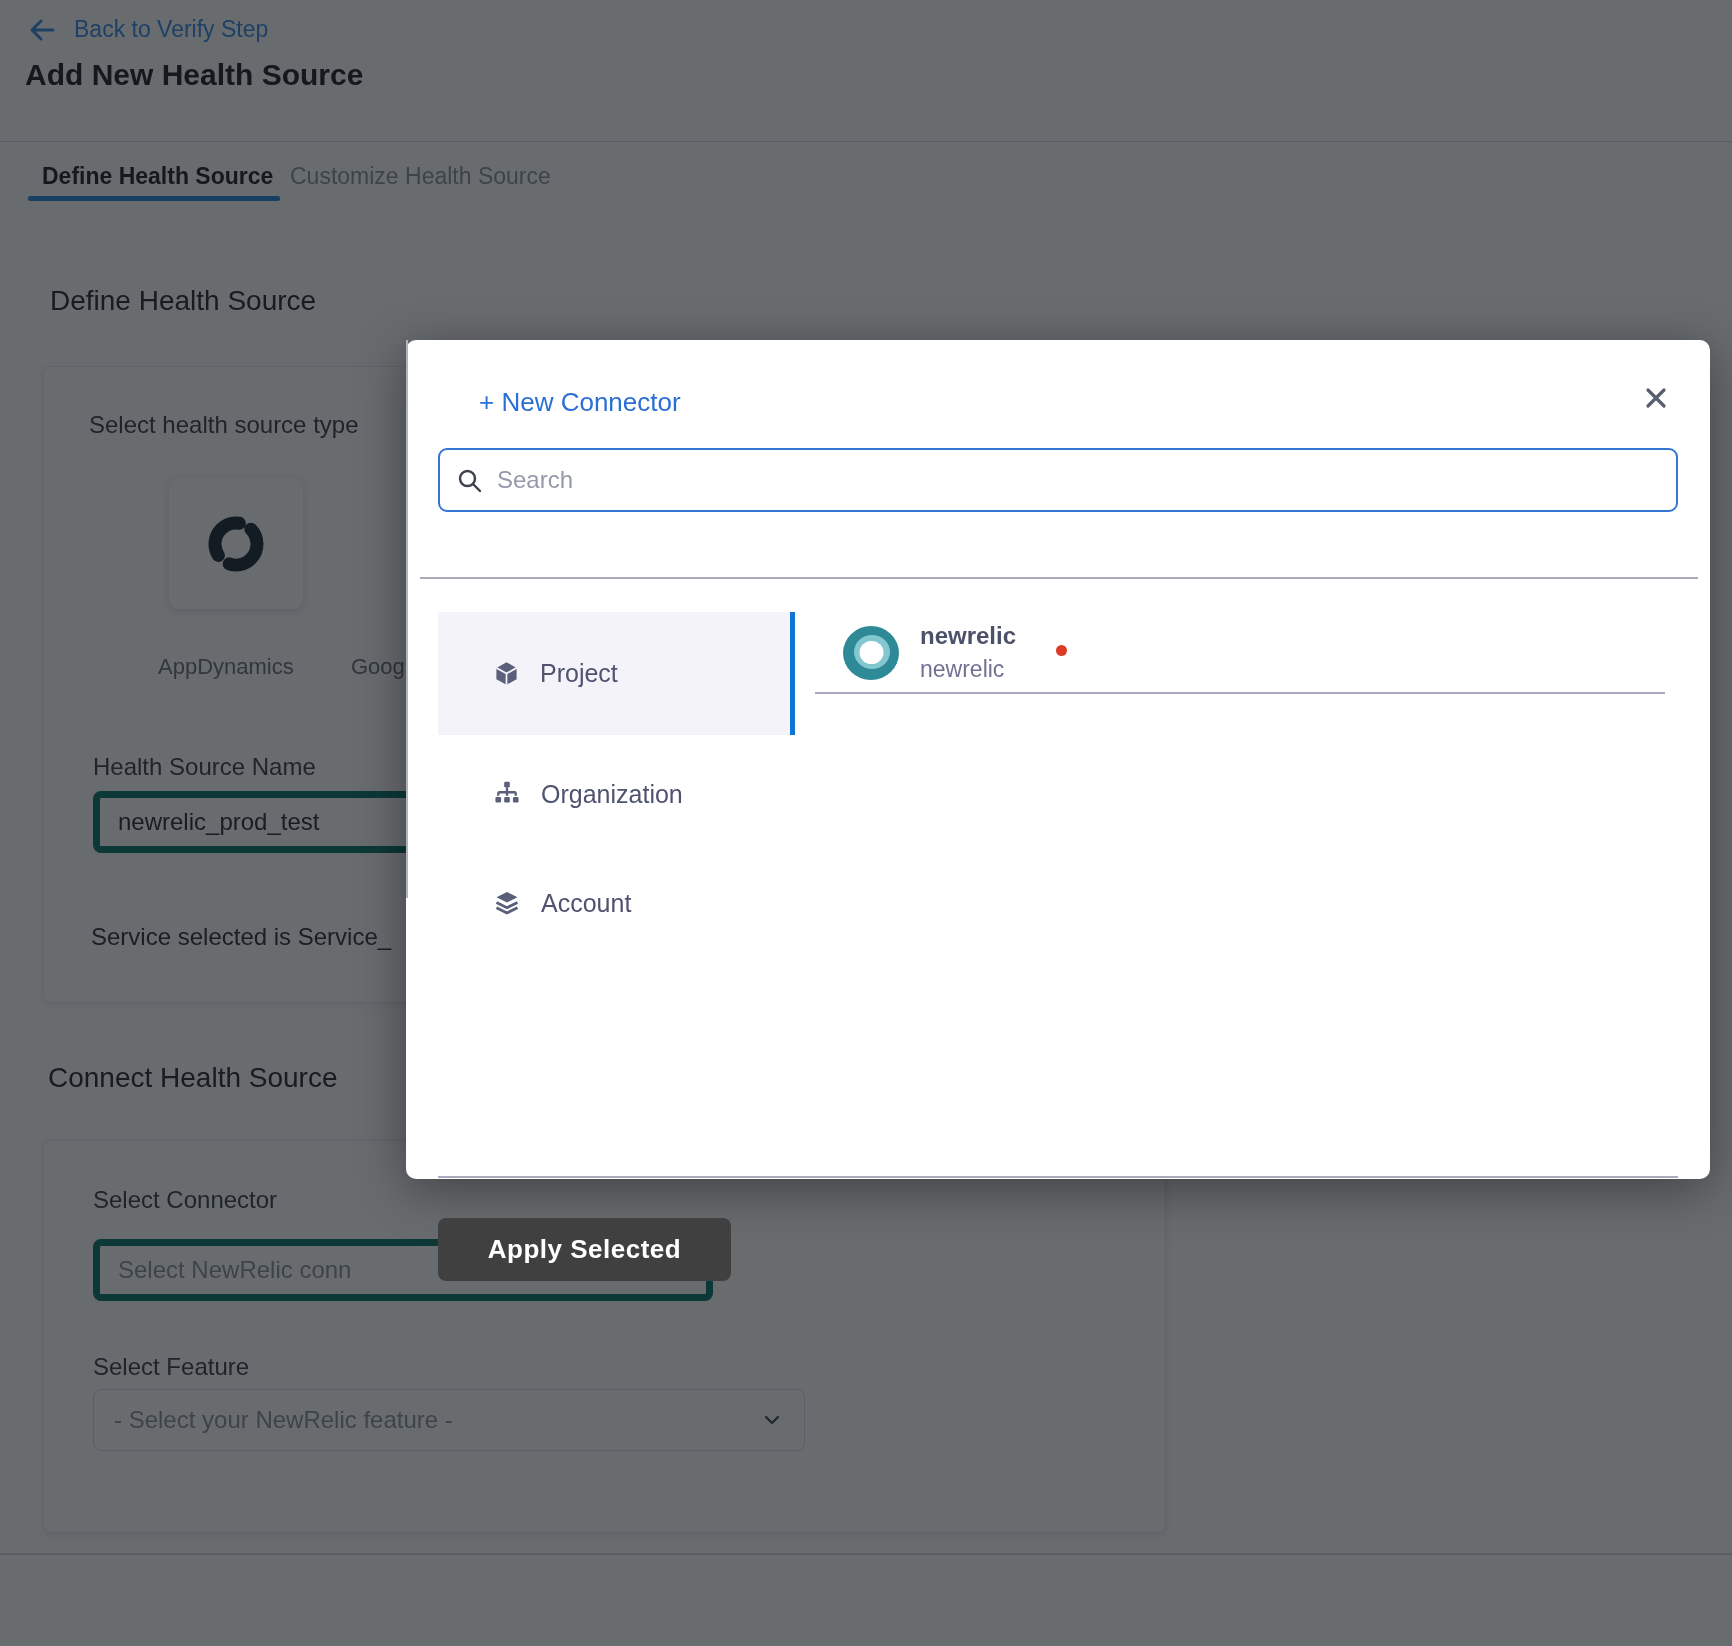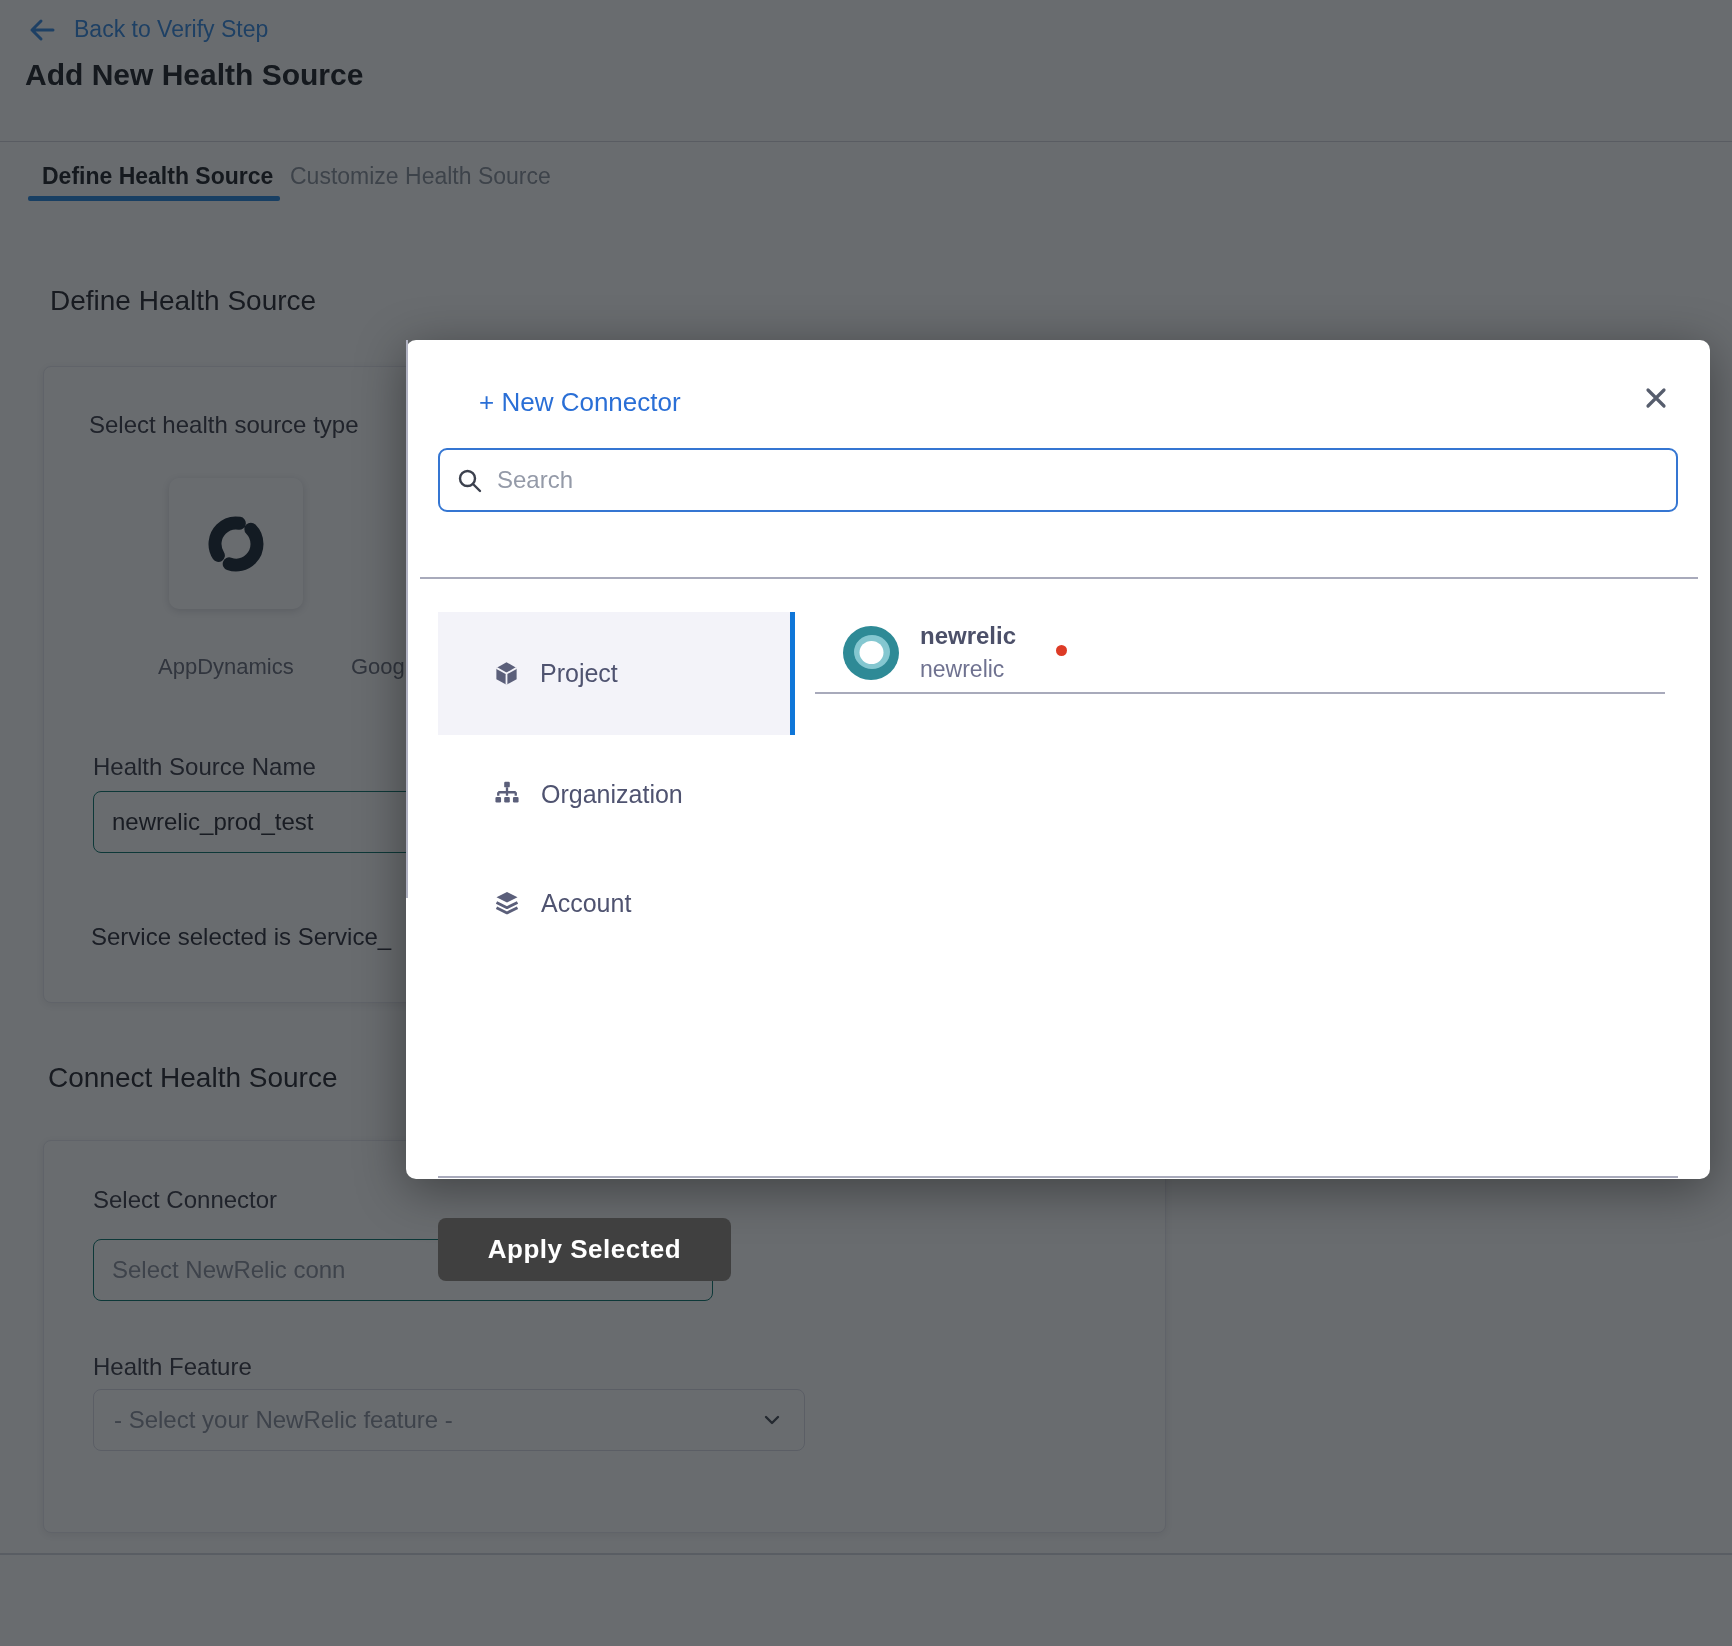--- a/index.html
+++ b/index.html
@@ -31,21 +31,21 @@
   .card-2 { left: 43px; top: 1140px; width: 1123px; height: 393px; }
 
   .field-label { font-size: 24px; color: #40414d; }
   .muted-note { font-size: 24px; color: #33343f; }
 
   .source-tile { left: 125px; top: 111px; width: 134px; height: 131px; background: #fff;
                  border-radius: 10px; box-shadow: 0 2px 8px rgba(40,41,61,0.18);
                  display: flex; align-items: center; justify-content: center; }
   .source-label { font-size: 22px; color: #6d707e; }
 
-  .text-input { height: 62px; border: 1px solid #0f766e; border-radius: 8px; background: #fff;
+  .text-input { height: 62px; border: 7px solid #0f766e; border-radius: 8px; background: #fff;
                 font-family: inherit; font-size: 24px; color: #2e2f38; padding: 0 18px; outline: none; }
   .text-input::placeholder { color: #8e93a0; }
 
   .dropdown { left: 49px; top: 248px; width: 712px; height: 62px; border: 1px solid #d9dae5;
               border-radius: 8px; background: #fff; display: flex; align-items: center;
               justify-content: space-between; padding: 0 20px; }
   .dropdown-text { font-size: 24px; color: #8e93a0; }
 
   .page-footer { left: 0; top: 1553px; width: 1732px; height: 93px; background: #ffffff;
                  border-top: 2px solid #d6d8e0; }
@@ -137,21 +137,21 @@
 
     <div class="abs muted-note" style="left:47px; top:556px;">Service selected is Service_</div>
   </div>
 
   <div class="abs section-heading heading-connect">Connect Health Source</div>
 
   <div class="abs card card-2">
     <div class="abs field-label" style="left:49px; top:45px;">Select Connector</div>
     <input class="abs text-input" style="left: 49px; top: 98px; width: 620px;" placeholder="Select NewRelic conn">
 
-    <div class="abs field-label" style="left:49px; top:212px;">Health Feature</div>
+    <div class="abs field-label" style="left:49px; top:212px;">Select Feature</div>
     <div class="abs dropdown">
       <span class="dropdown-text">- Select your NewRelic feature -</span>
       <span style="display:flex;">
         <svg width="24" height="24" viewBox="0 0 24 24">
             <path d="M6 9 L12 15 L18 9" fill="none" stroke="#4a4f5a" stroke-width="2.4" stroke-linecap="round" stroke-linejoin="round"></path>
           </svg>
       </span>
     </div>
   </div>
 

